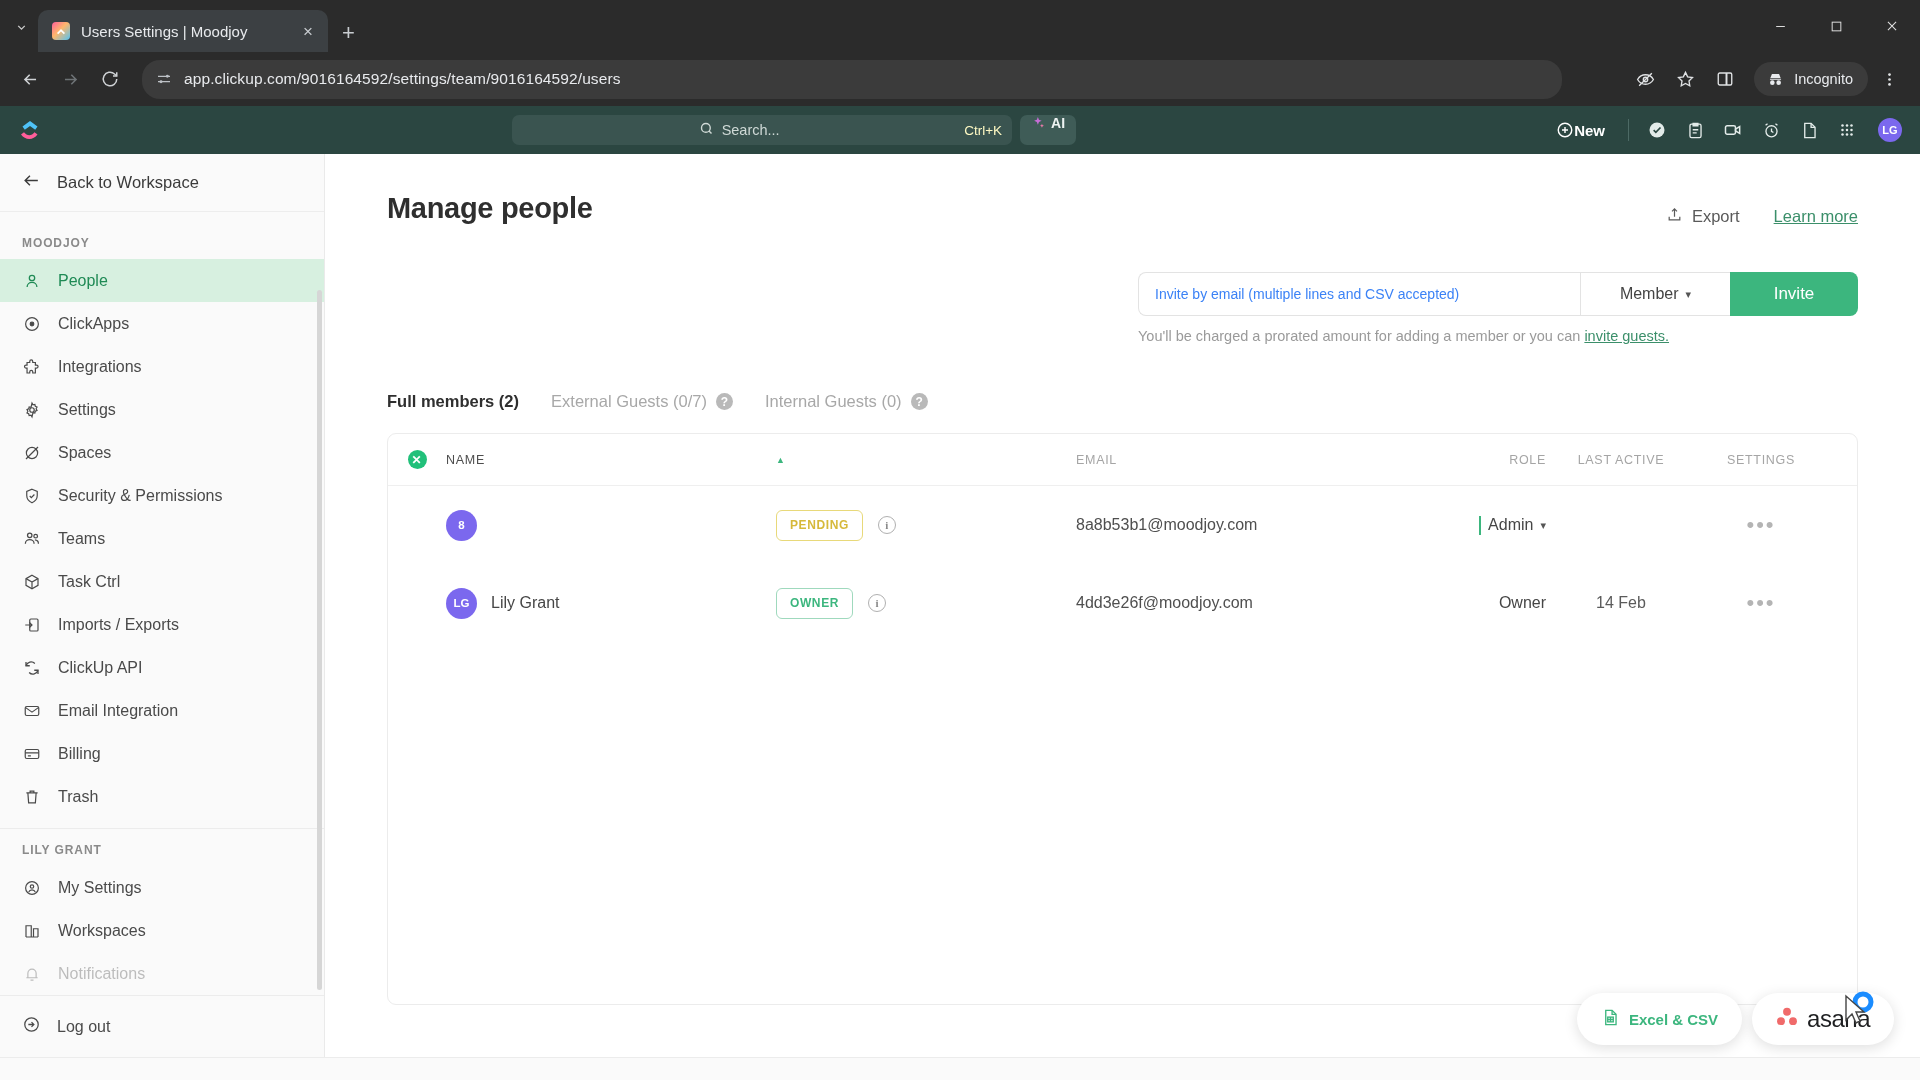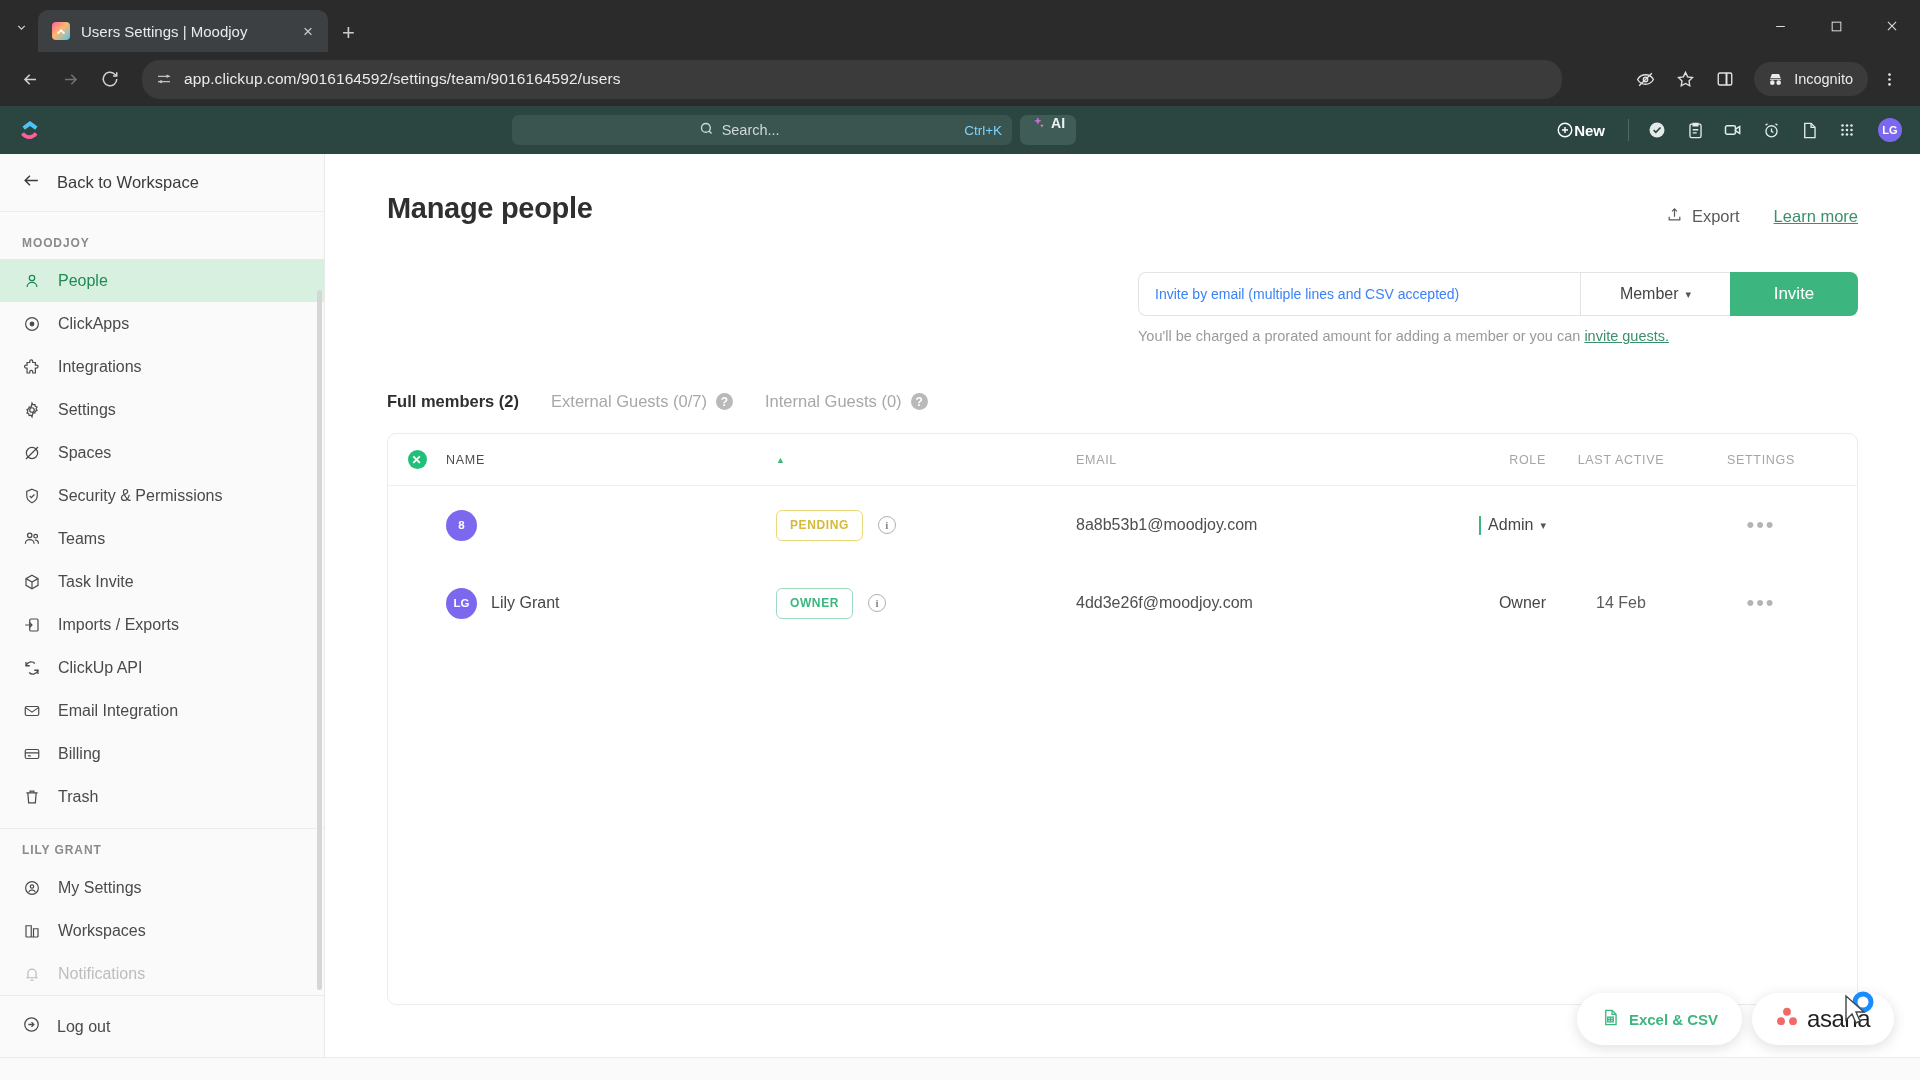--- a/index.html
+++ b/index.html
@@ -82,21 +82,21 @@
     padding: 0 16px; flex: 0 0 48px;
   }
   .cu-logo { width: 28px; height: 28px; display: flex; align-items: center; justify-content: center; }
   .cu-search-wrap { flex: 1; display: flex; justify-content: center; }
   .cu-search {
     width: 500px; height: 30px; background: #3a5450; border-radius: 7px;
     display: flex; align-items: center; padding: 0 10px; gap: 8px; position: relative;
   }
   .cu-search .sp { flex: 1; }
   .cu-search-label { color: #cfd9d6; font-size: 14.5px; }
-  .cu-search-kbd { color: #7dd3fc; font-size: 13.5px; }
+  .cu-search-kbd { color: #fef9c3; font-size: 13.5px; }
   .cu-ai {
     height: 30px; background: #3f5c57; border-radius: 7px; display: flex;
     gap: 5px; padding: 0 11px; color: #eef3f2;
     font-size: 14px; font-weight: bold; margin-left: 8px;
   }
   .cu-right { display: flex; align-items: center; gap: 4px; }
   .cu-new {
     display: flex; align-items: center; color: #fff;
     font-size: 15px; font-weight: bold; padding: 0 12px; height: 32px;
   }
@@ -521,21 +521,21 @@
               </span>
             <span>Teams</span>
           </div>
           <div class="sb-item">
             <span class="ico">
                 <svg width="18" height="18" viewBox="0 0 24 24" fill="none" stroke="currentColor" stroke-width="1.6">
                   <path d="M12 3l8 4.5v9L12 21l-8-4.5v-9z"></path>
                   <path d="M12 12l8-4.5M12 12v9M12 12L4 7.5"></path>
                 </svg>
               </span>
-            <span>Task Invite</span>
+            <span>Task Ctrl</span>
           </div>
           <div class="sb-item">
             <span class="ico">
                 <svg width="18" height="18" viewBox="0 0 24 24" fill="none" stroke="currentColor" stroke-width="1.6">
                   <rect x="9" y="4" width="11" height="16" rx="1.5"></rect>
                   <path d="M3 12h9M8.5 8.5L12 12l-3.5 3.5"></path>
                 </svg>
               </span>
             <span>Imports / Exports</span>
           </div>

